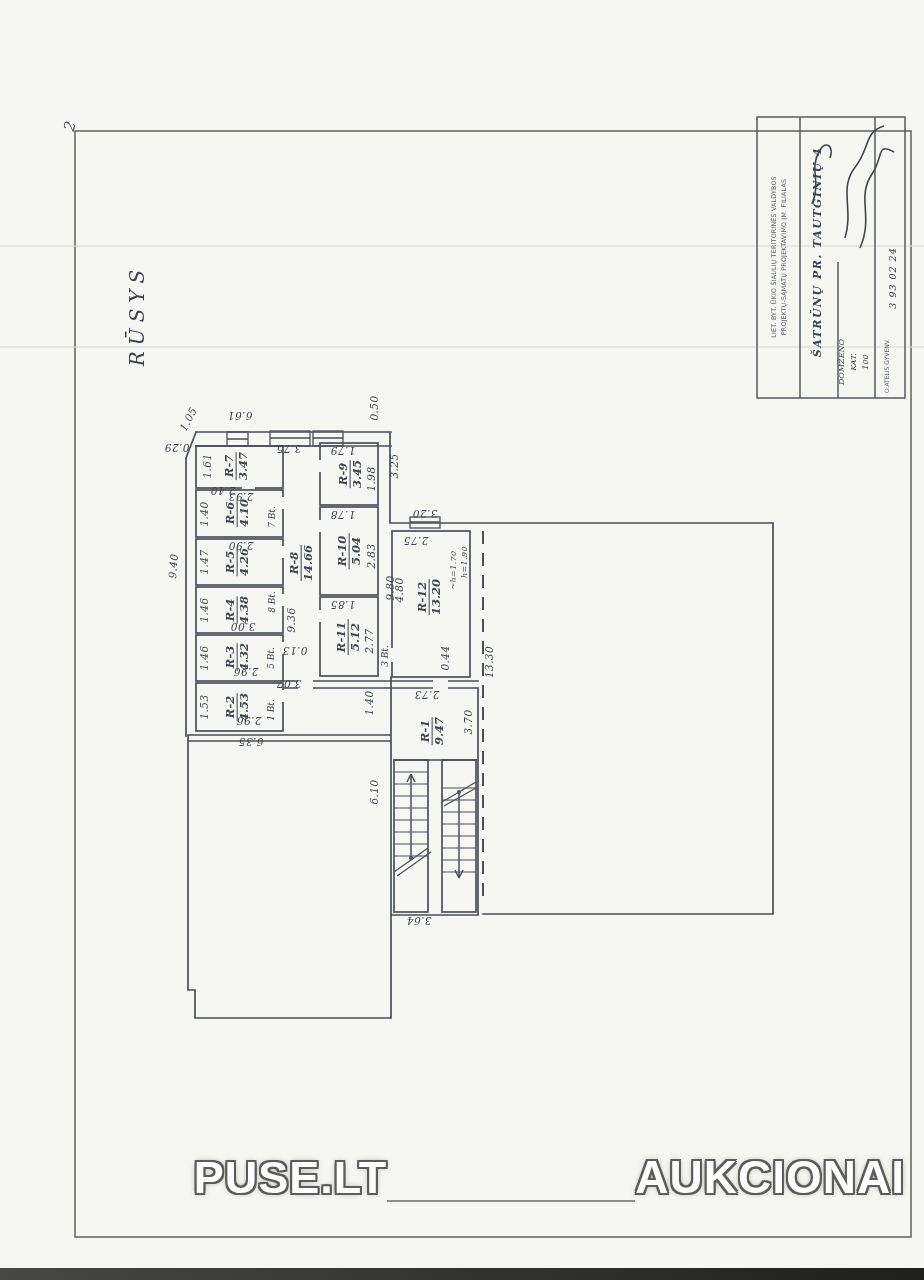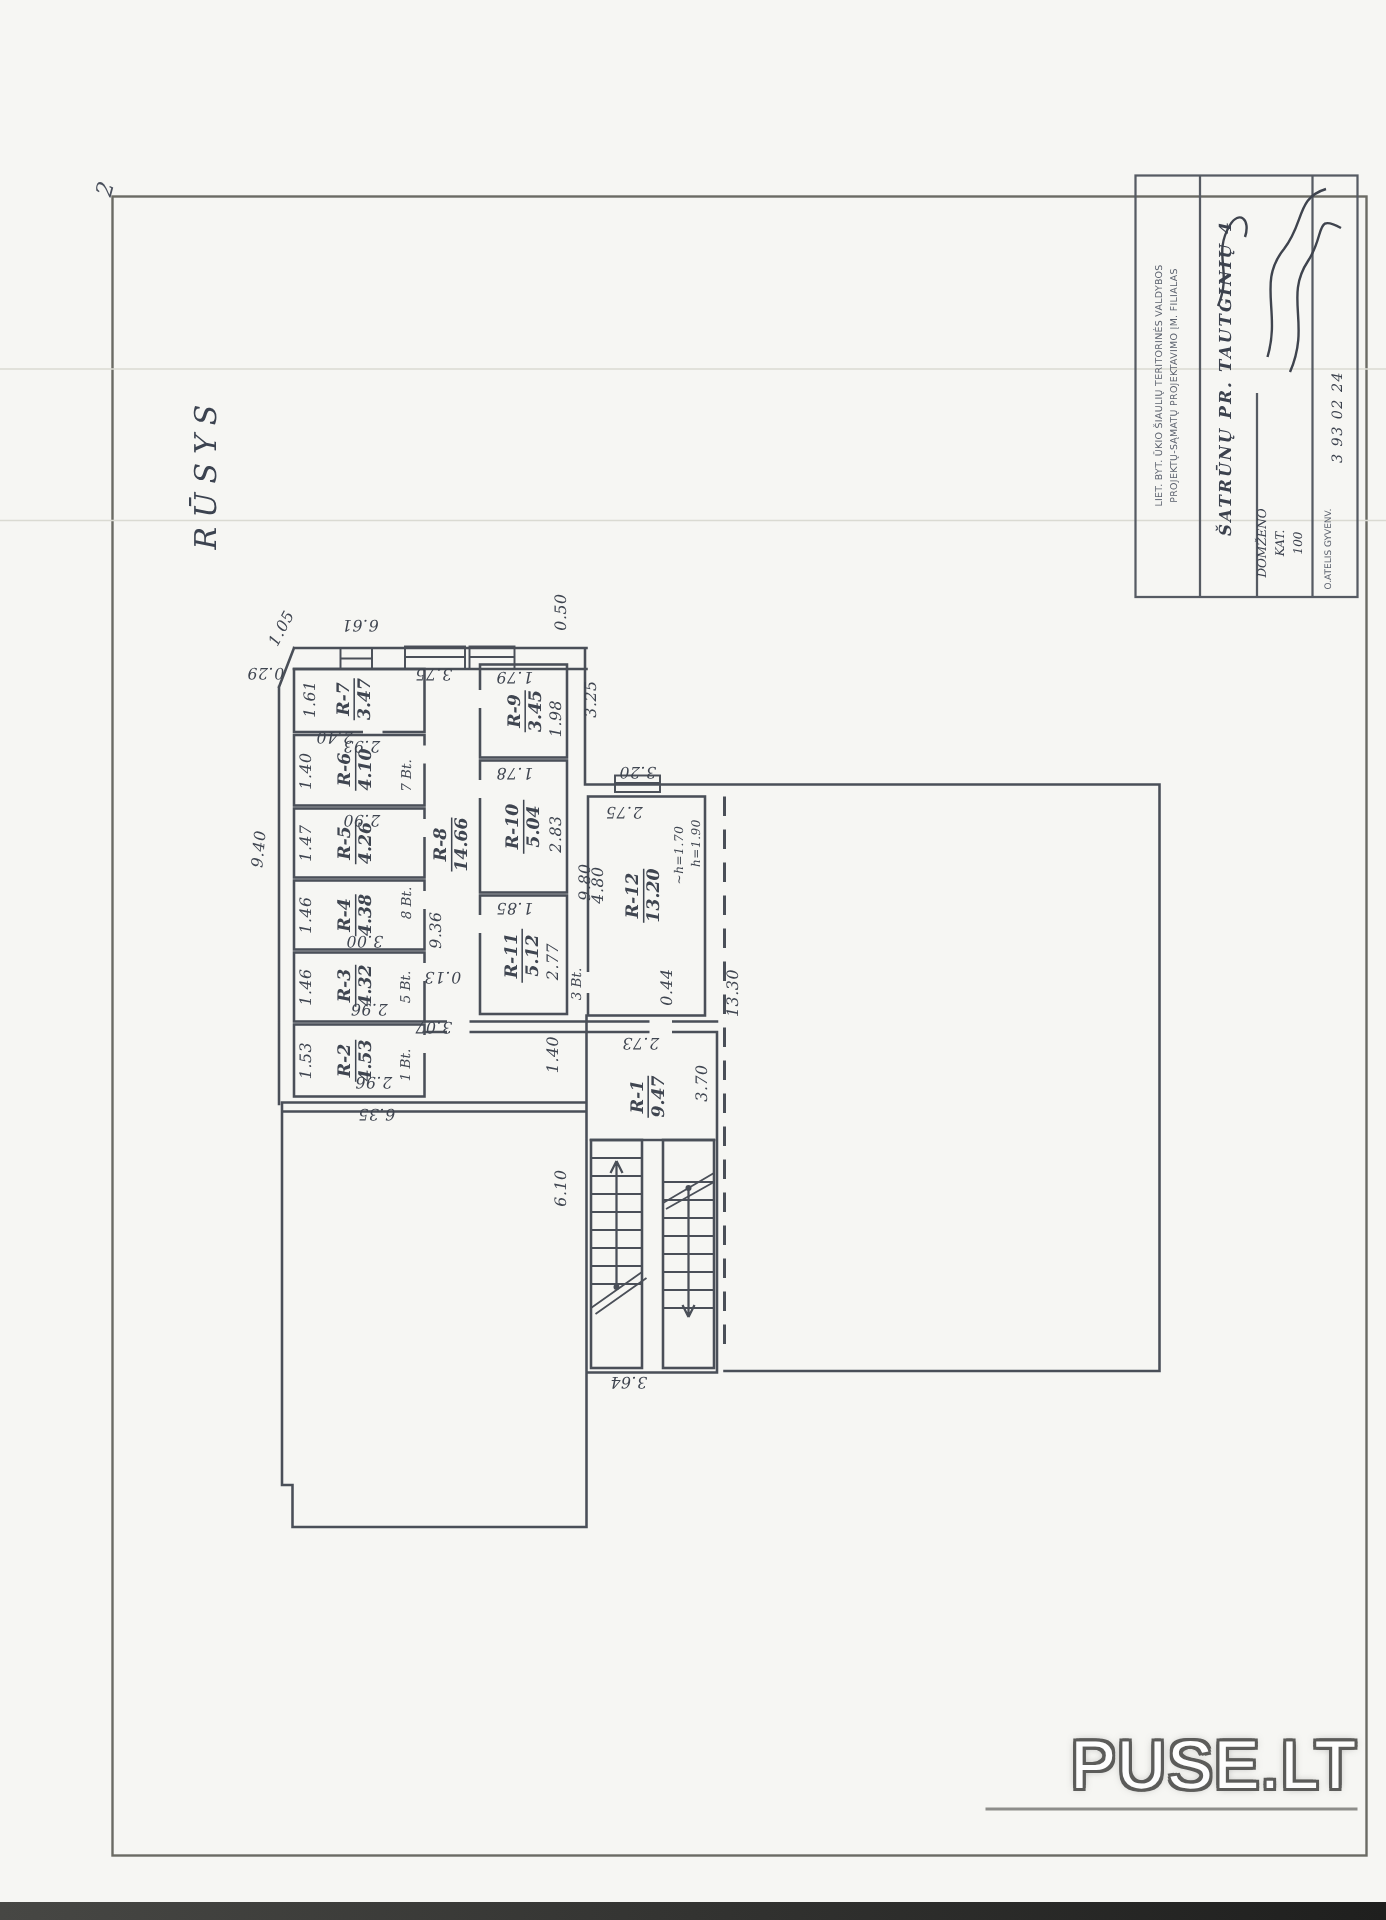--- a/index.html
+++ b/index.html
@@ -30,22 +30,22 @@
   .tb-obj{font-size:11px;font-style:italic;letter-spacing:1.5px;color:#3c424e;font-weight:600;}
   .tb-doc{font-size:8px;font-style:italic;line-height:1.5;color:#3c424e;text-align:center;}
   .tb-doc span{display:block;}
   .tb-date{font-size:9.5px;font-style:italic;letter-spacing:1px;color:#3c424e;}
   .tb-dprint{font-size:6px;color:#5c626e;font-family:"DejaVu Sans",sans-serif;}
   .plan-title{font-size:20px;font-style:italic;letter-spacing:6px;color:#3c4350;}
   .corner-mark{font-size:15px;font-style:italic;color:#4a505c;
      transform:translate(-50%,-50%) rotate(-75deg);}
   
   .wm{
-    position:absolute;right:19px;top:1152px;display:flex;flex-direction:column;align-items:flex-end;
-    font-family:"Liberation Sans",sans-serif;font-weight:400;color:#fdfdfd;
+    position:absolute;right:19px;top:1152px;display:flex;align-items:flex-end;
+    font-family:"Liberation Sans",sans-serif;font-weight:700;color:#fdfdfd;
   }
   .wm .l1{font-size:45px;line-height:1.1;letter-spacing:1px;}
   .wm .rule{width:248px;border-top:2px solid #8d8d8a;margin:3px 0 1px;}
   .wm .l2{font-size:46px;line-height:1.1;letter-spacing:1px;}
   .wm .l1,.wm .l2{
     text-shadow:2px 2px 0 #5c5c5a,-2px -2px 0 #5c5c5a,2px -2px 0 #5c5c5a,-2px 2px 0 #5c5c5a,
                 2px 0 0 #5c5c5a,-2px 0 0 #5c5c5a,0 2px 0 #5c5c5a,0 -2px 0 #5c5c5a,0 0 6px rgba(60,60,60,.55);
   }
   .bottom-bar{position:absolute;left:0;bottom:0;width:924px;height:12px;
     background:linear-gradient(90deg,#474744,#1f1f1e);}
@@ -250,16 +250,17 @@
       <span class="lbl tag" style="left: 272px; top: 517px;">7 Bt.</span>
       <span class="lbl tag" style="left: 272px; top: 602px;">8 Bt.</span>
       <span class="lbl tag" style="left: 271px; top: 658px;">5 Bt.</span>
       <span class="lbl tag" style="left: 271px; top: 710px;">1 Bt.</span>
       <span class="lbl tag" style="left: 385px; top: 656px;">3 Bt.</span>
     </div>
 
   <div class="wm">
     <span class="l1">PUSE.LT</span>
     <div class="rule"></div>
+    <span class="l2">AUKCIONAI</span>
   </div>
 
   <div class="bottom-bar"></div>
 </div>
 
 </body></html>

